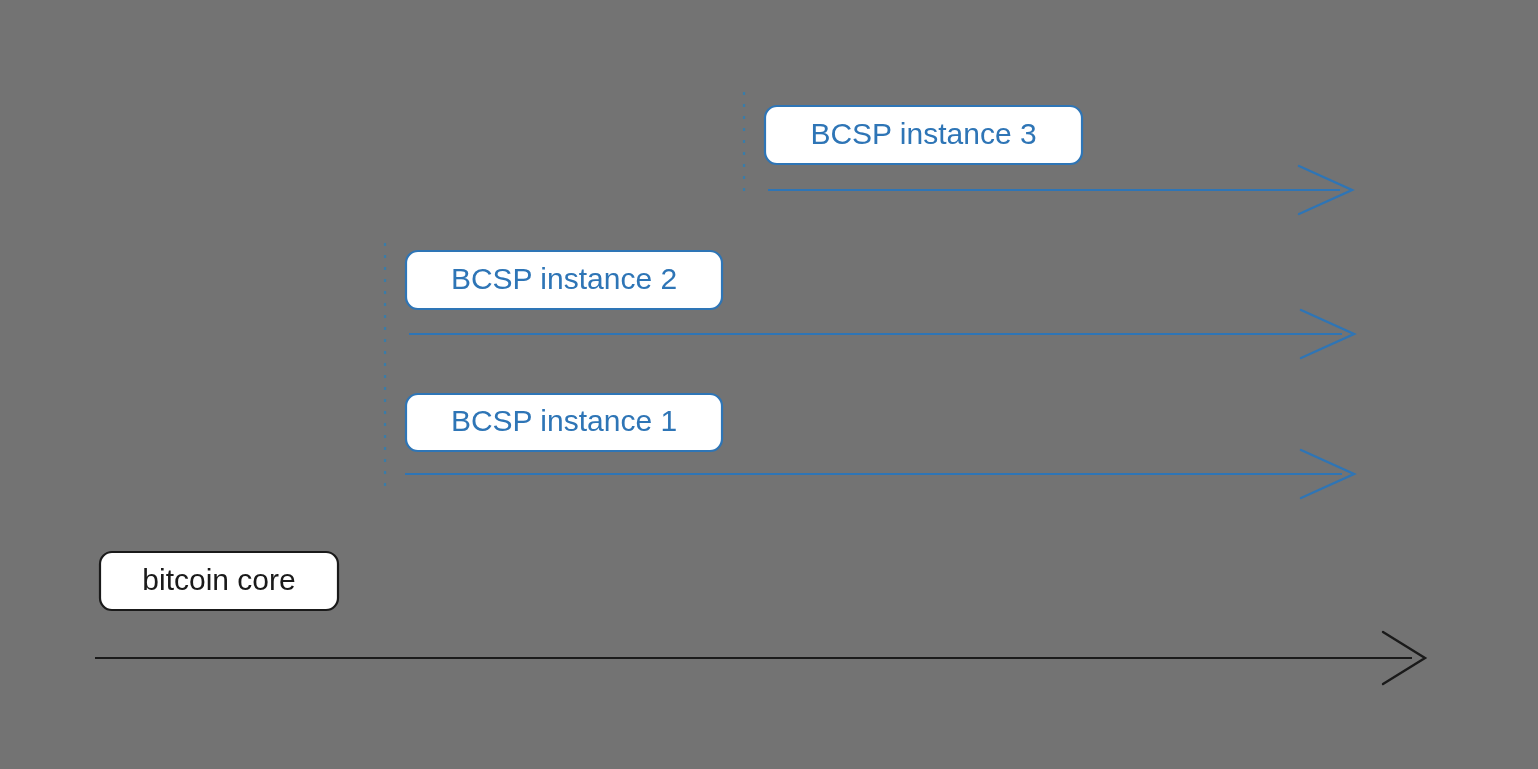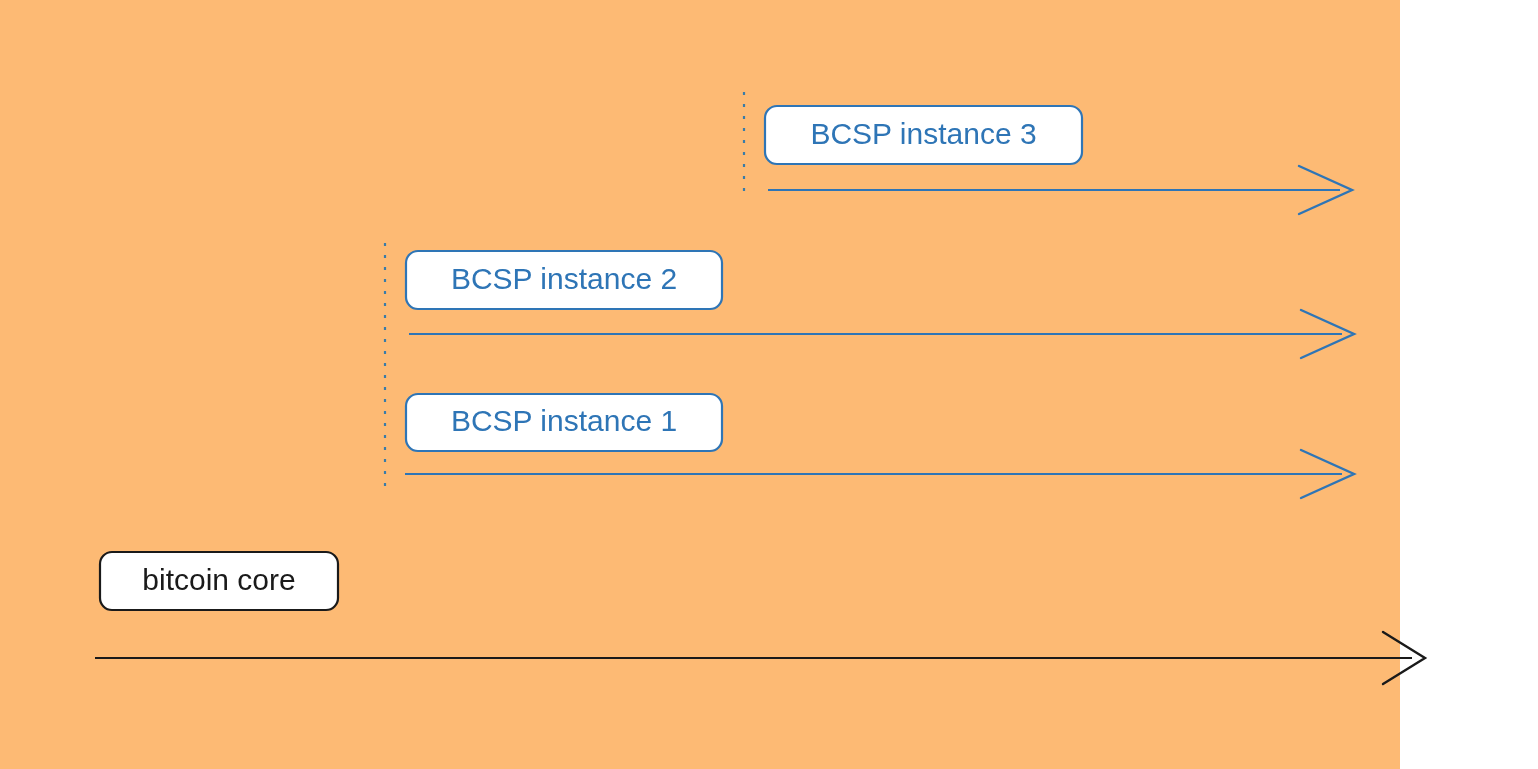--- a/index.html
+++ b/index.html
@@ -8,23 +8,23 @@
     background: #ffffff;
   }
   body {
     width: 1538px;
     height: 769px;
     font-family: "Liberation Sans", sans-serif;
     overflow: hidden;
   }
   #diagram-root {
     position: relative;
-    width: 1400px;
+    width: 1538px;
     height: 769px;
-    background: #fdba74;
+    background: #737373;
   }
   svg#diagram-canvas {
     position: absolute;
     top: 0;
     left: 0;
     width: 1538px;
     height: 769px;
     display: block;
   }
   .node-box {

